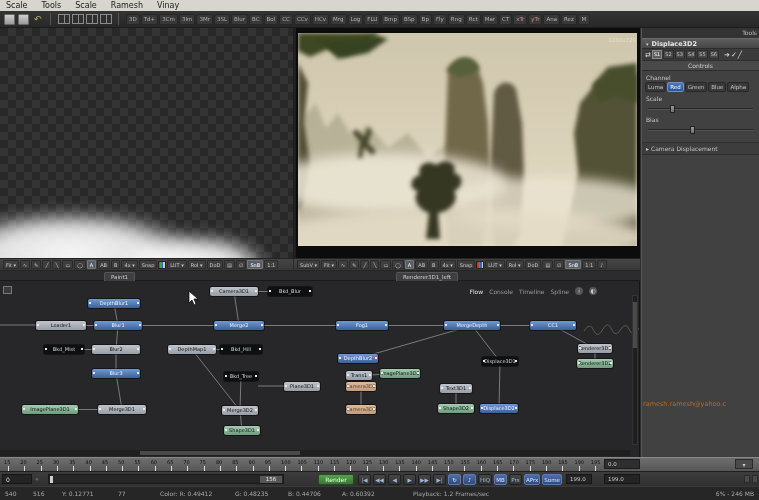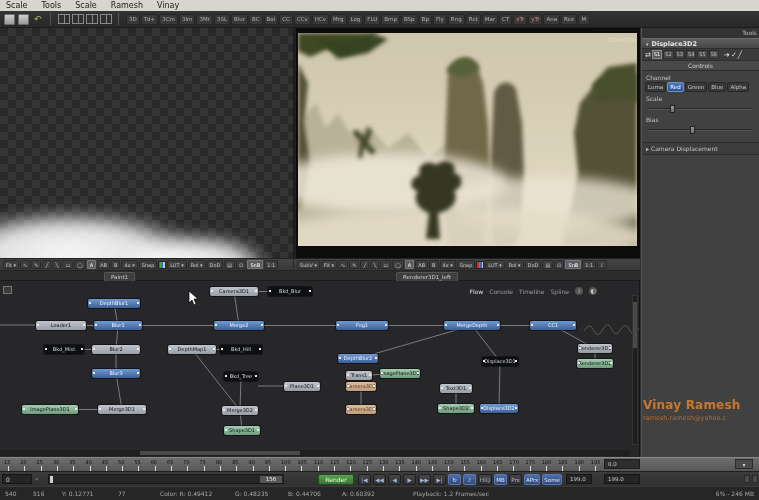--- a/index.html
+++ b/index.html
@@ -415,21 +415,20 @@
       <div class="track"></div>
         <div class="thumb" style="left:42px;"></div>
     </div>
     <div id="camera-section">
       <span>▸</span>
       <span>Camera Displacement</span>
     </div>
   </div>
 
   <div id="wm">
-    <div class="nm">Vinay Ramesh</div>
     <div class="em">ramesh.ramesh@yahoo.c</div>
   </div>
 
   <div id="ruler">
       <div class="tick" style="left: 4px;">15</div>
       <div class="tickline" style="left: 8px;"></div>
       <div class="tick" style="left: 20.3px;">20</div>
       <div class="tickline" style="left: 24.3px;"></div>
       <div class="tick" style="left: 36.6px;">25</div>
       <div class="tickline" style="left: 40.6px;"></div>

